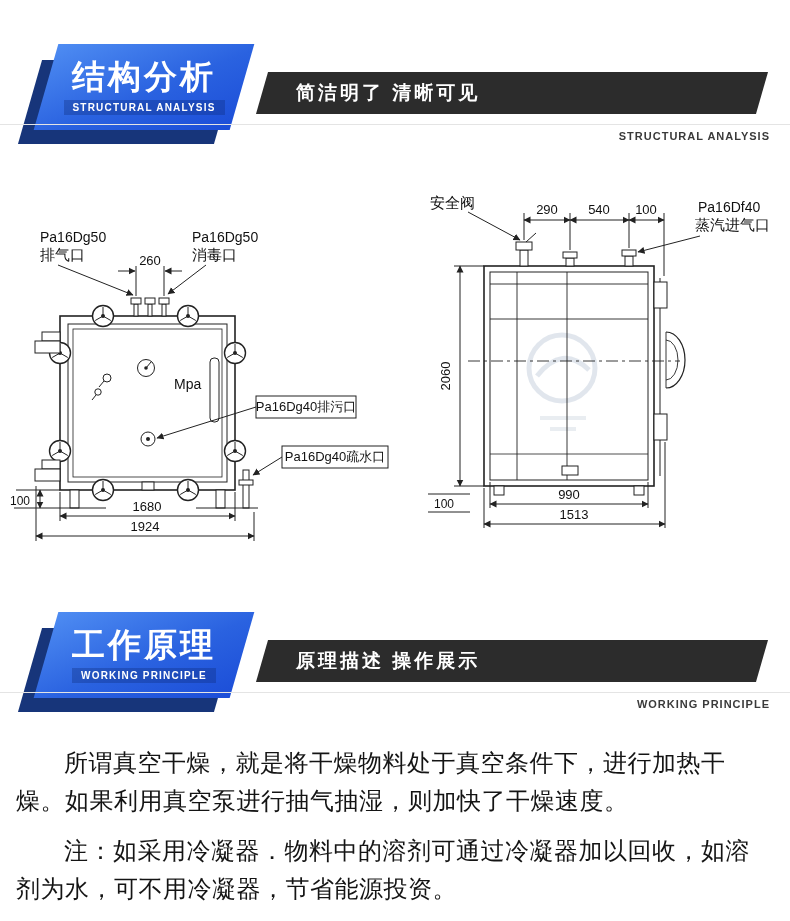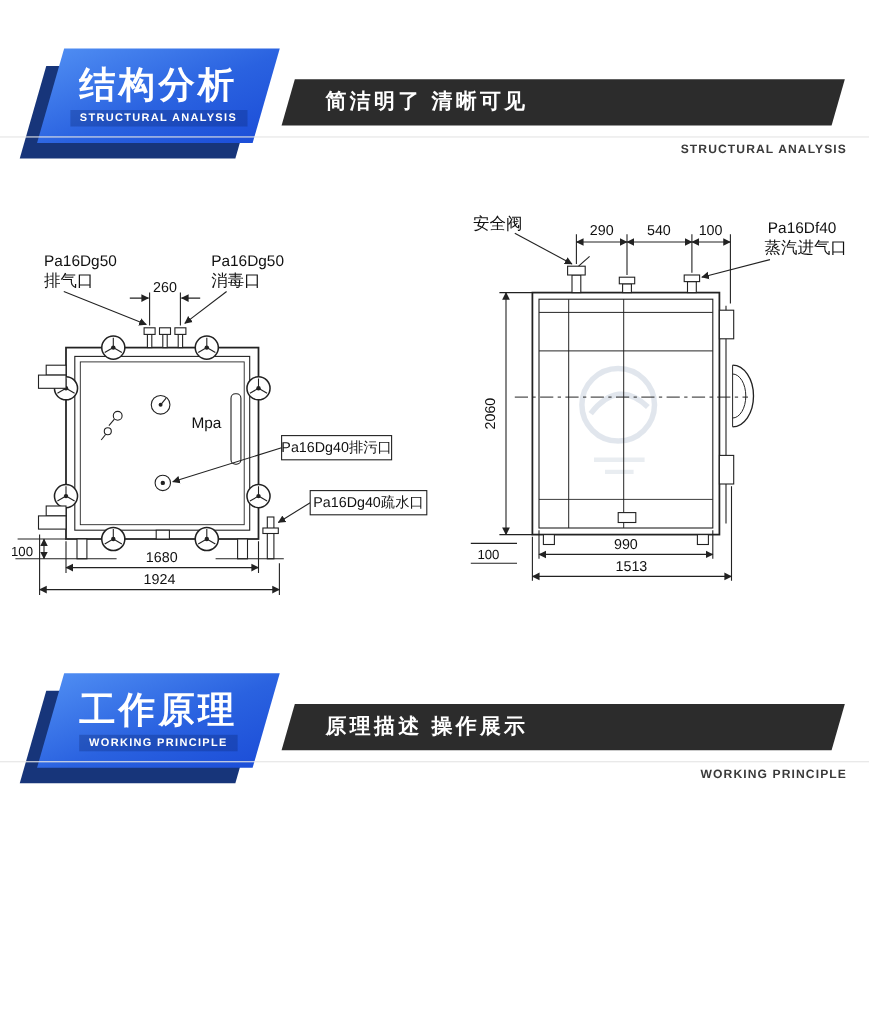--- a/index.html
+++ b/index.html
@@ -267,15 +267,17 @@
       </div>
     </div>
     <div class="banner-black">
       <span class="banner-text">原理描述 操作展示</span>
     </div>
     <div class="hairline"></div>
     <div class="caption">WORKING PRINCIPLE</div>
   </header>
 
   <div class="content">
+    <p>所谓真空干燥，就是将干燥物料处于真空条件下，进行加热干燥。如果利用真空泵进行抽气抽湿，则加快了干燥速度。</p>
+    <p>注：如采用冷凝器．物料中的溶剂可通过冷凝器加以回收，如溶剂为水，可不用冷凝器，节省能源投资。</p>
   </div>
 
 </div>
 
 </body></html>

